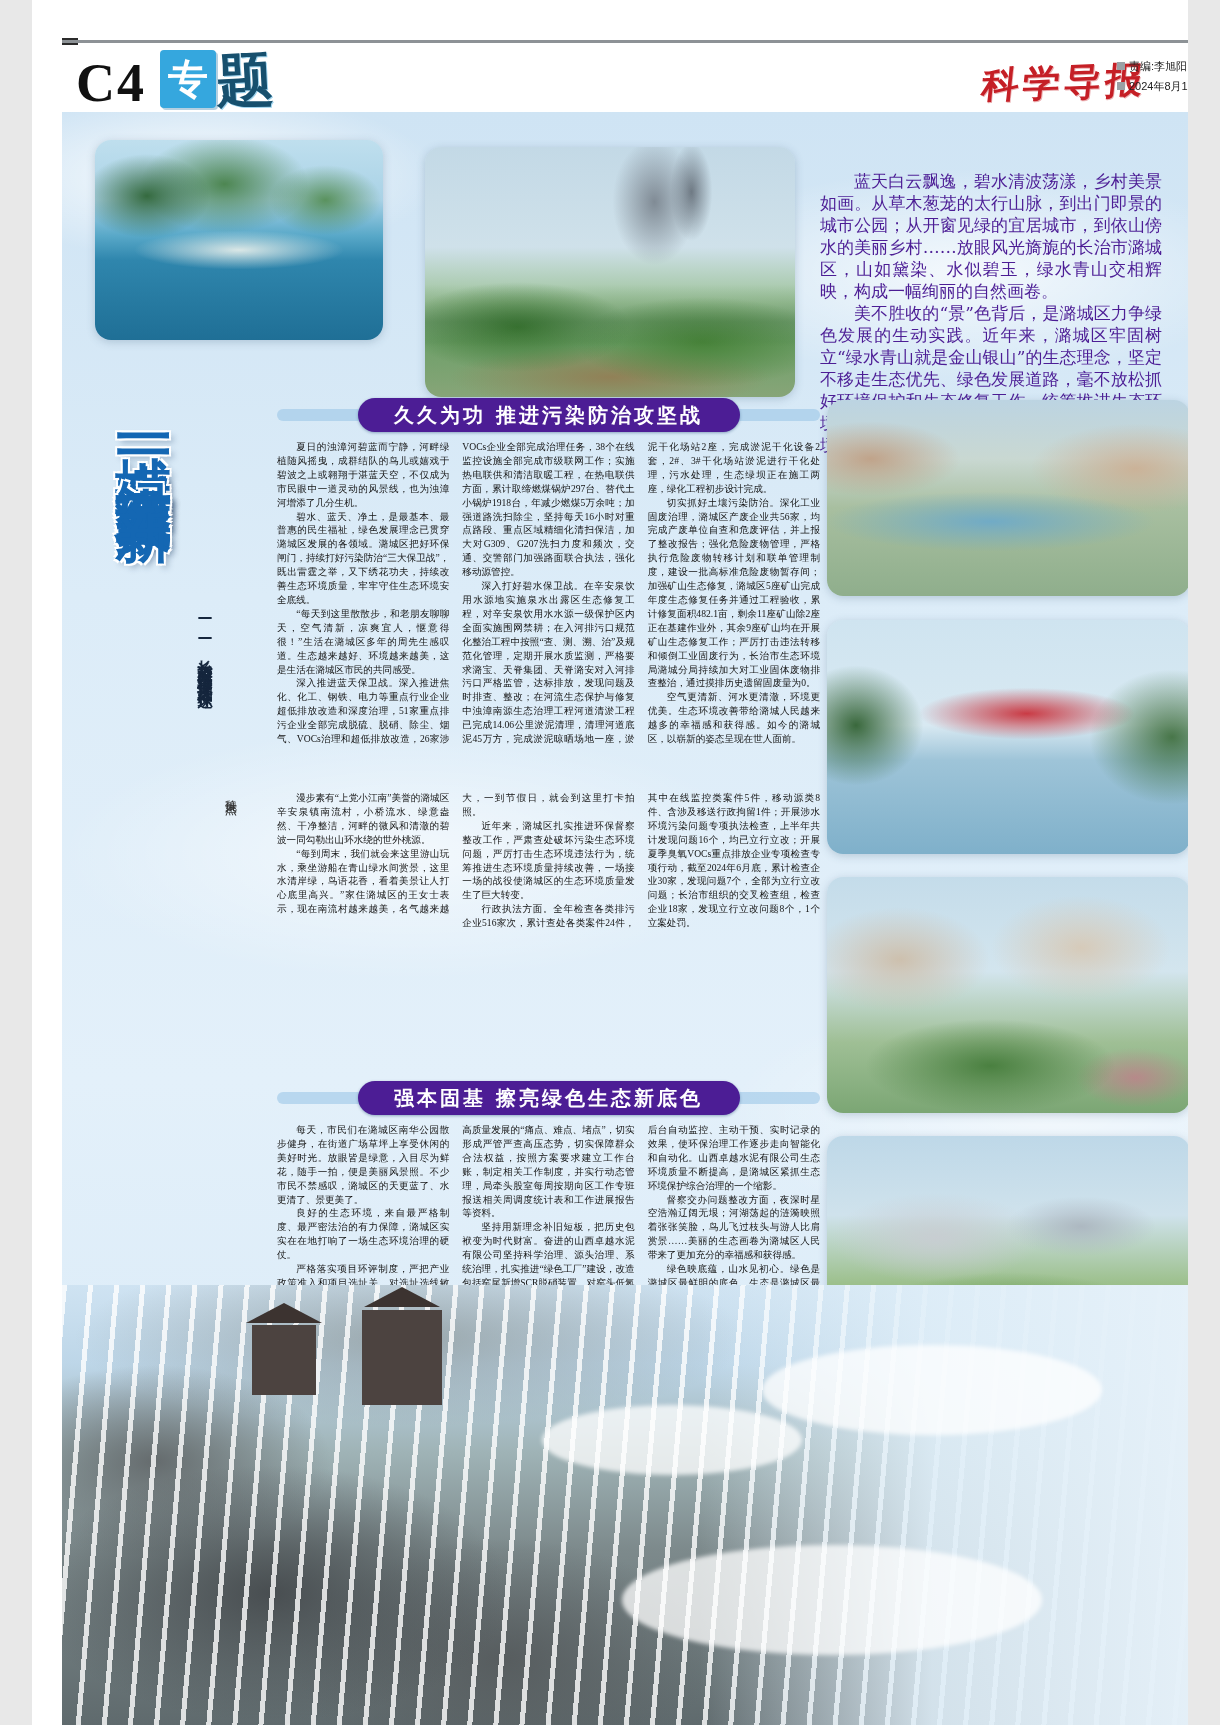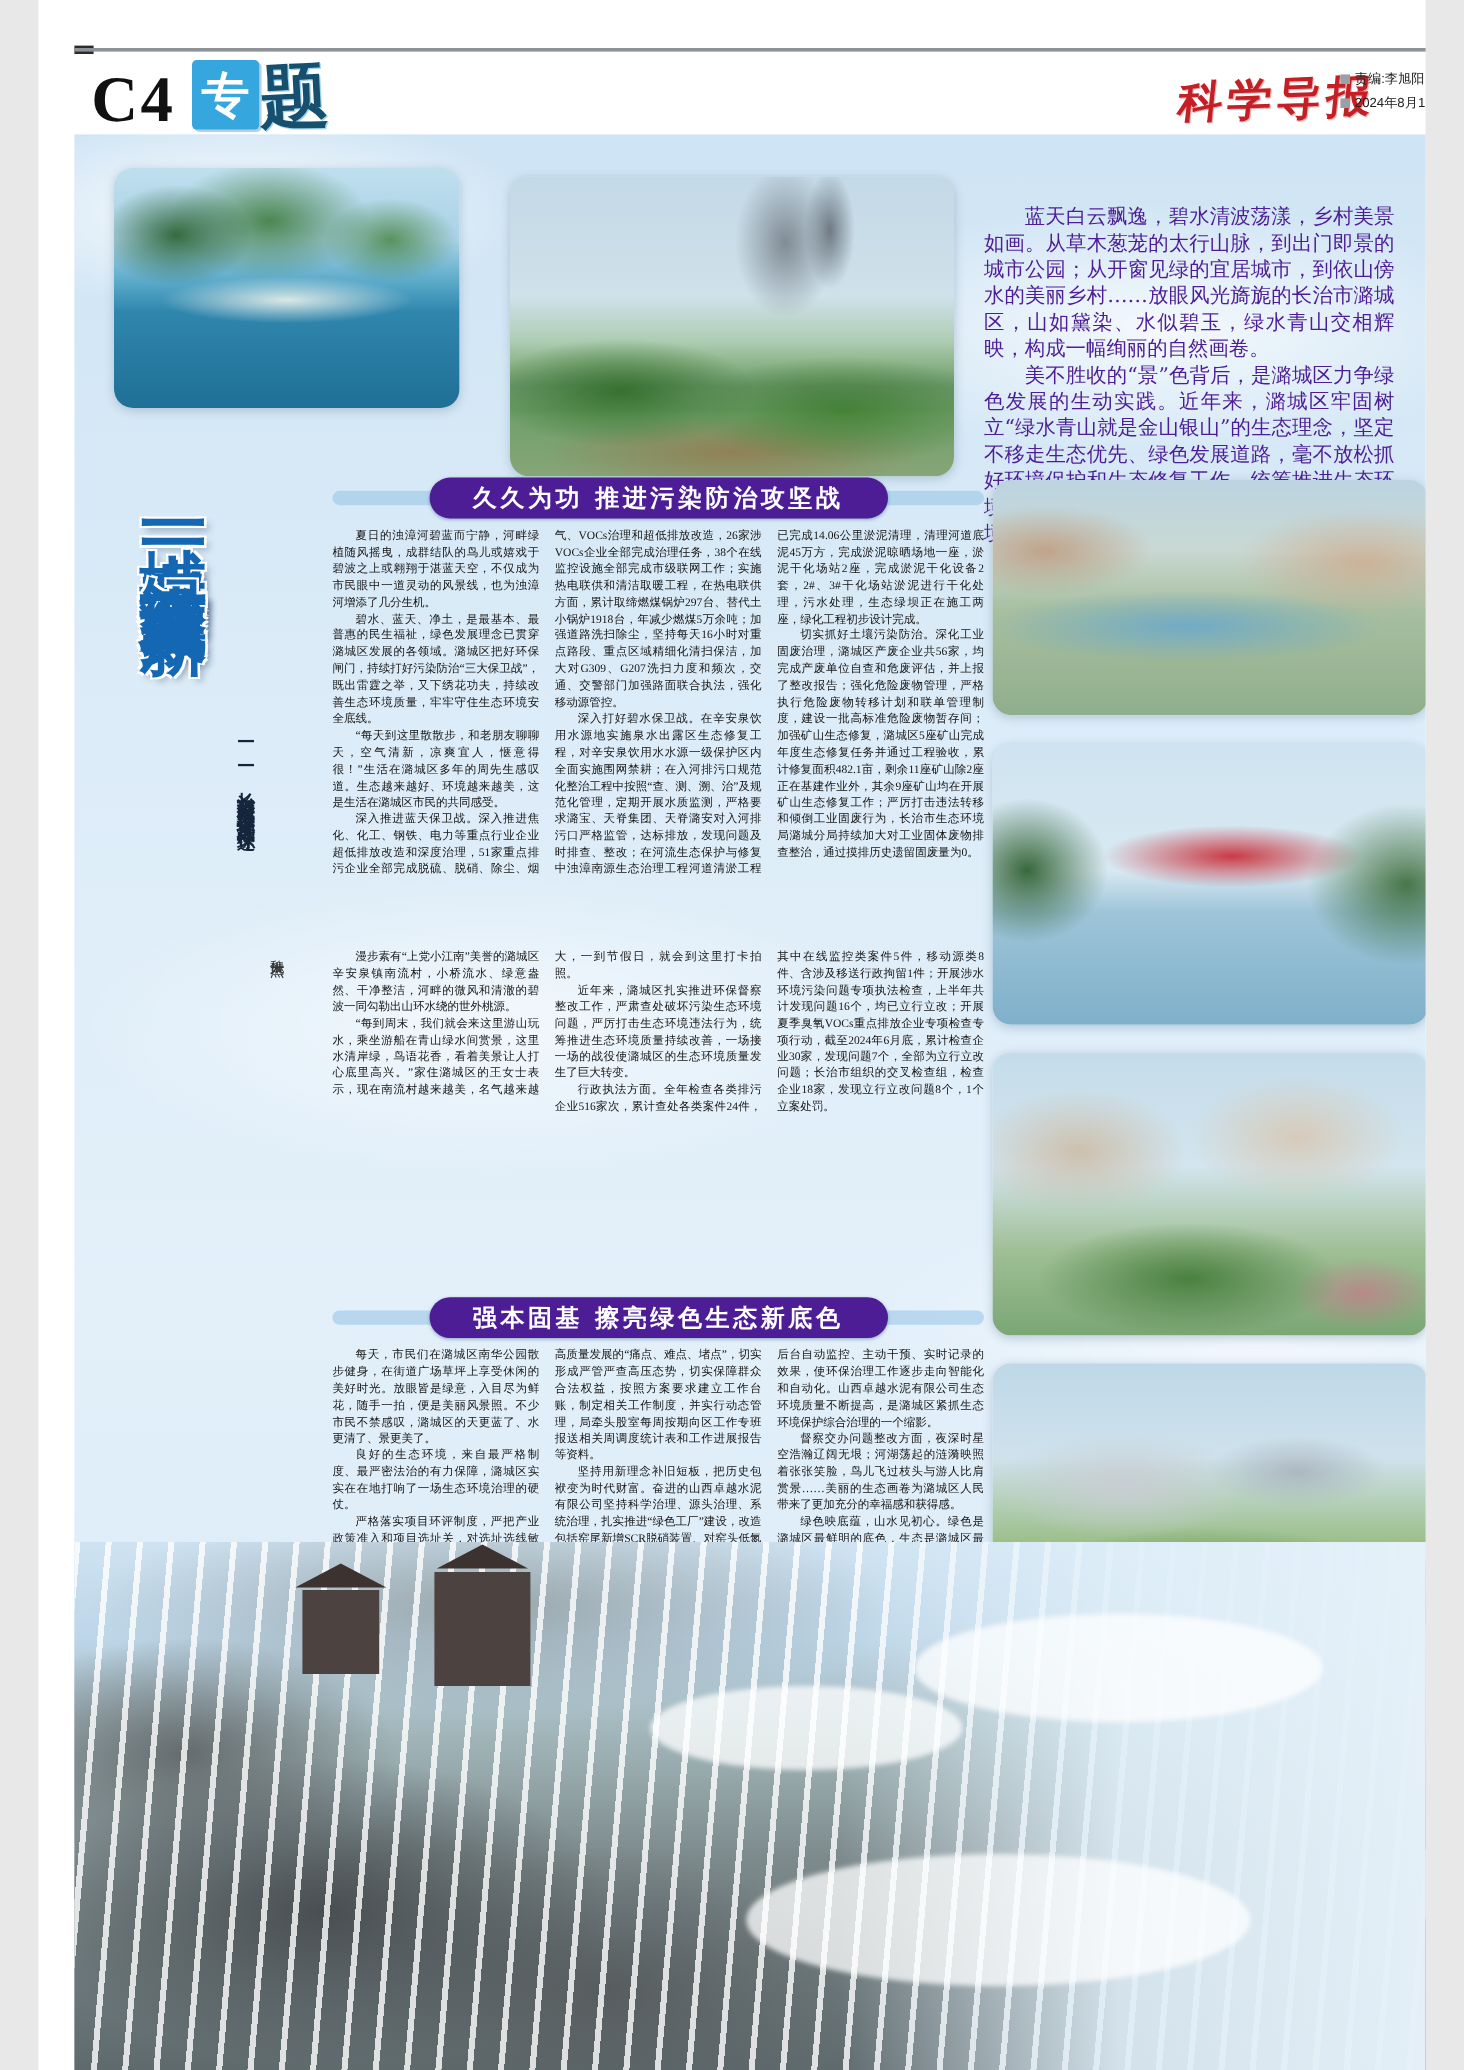--- a/index.html
+++ b/index.html
@@ -211,20 +211,21 @@
     <div class="sec-band">
       <div class="sec-pill">久久为功  推进污染防治攻坚战</div>
     </div>
     <div class="sec-body">
       <p>夏日的浊漳河碧蓝而宁静，河畔绿植随风摇曳，成群结队的鸟儿或嬉戏于碧波之上或翱翔于湛蓝天空，不仅成为市民眼中一道灵动的风景线，也为浊漳河增添了几分生机。</p>
       <p>碧水、蓝天、净土，是最基本、最普惠的民生福祉，绿色发展理念已贯穿潞城区发展的各领域。潞城区把好环保闸门，持续打好污染防治“三大保卫战”，既出雷霆之举，又下绣花功夫，持续改善生态环境质量，牢牢守住生态环境安全底线。</p>
       <p>“每天到这里散散步，和老朋友聊聊天，空气清新，凉爽宜人，惬意得很！”生活在潞城区多年的周先生感叹道。生态越来越好、环境越来越美，这是生活在潞城区市民的共同感受。</p>
       <p>深入推进蓝天保卫战。深入推进焦化、化工、钢铁、电力等重点行业企业超低排放改造和深度治理，51家重点排污企业全部完成脱硫、脱硝、除尘、烟气、VOCs治理和超低排放改造，26家涉VOCs企业全部完成治理任务，38个在线监控设施全部完成市级联网工作；实施热电联供和清洁取暖工程，在热电联供方面，累计取缔燃煤锅炉297台、替代土小锅炉1918台，年减少燃煤5万余吨；加强道路洗扫除尘，坚持每天16小时对重点路段、重点区域精细化清扫保洁，加大对G309、G207洗扫力度和频次，交通、交警部门加强路面联合执法，强化移动源管控。</p>
       <p>深入打好碧水保卫战。在辛安泉饮用水源地实施泉水出露区生态修复工程，对辛安泉饮用水水源一级保护区内全面实施围网禁耕；在入河排污口规范化整治工程中按照“查、测、溯、治”及规范化管理，定期开展水质监测，严格要求潞宝、天脊集团、天脊潞安对入河排污口严格监管，达标排放，发现问题及时排查、整改；在河流生态保护与修复中浊漳南源生态治理工程河道清淤工程已完成14.06公里淤泥清理，清理河道底泥45万方，完成淤泥晾晒场地一座，淤泥干化场站2座，完成淤泥干化设备2套，2#、3#干化场站淤泥进行干化处理，污水处理，生态绿坝正在施工两座，绿化工程初步设计完成。</p>
       <p>切实抓好土壤污染防治。深化工业固废治理，潞城区产废企业共56家，均完成产废单位自查和危废评估，并上报了整改报告；强化危险废物管理，严格执行危险废物转移计划和联单管理制度，建设一批高标准危险废物暂存间；加强矿山生态修复，潞城区5座矿山完成年度生态修复任务并通过工程验收，累计修复面积482.1亩，剩余11座矿山除2座正在基建作业外，其余9座矿山均在开展矿山生态修复工作；严厉打击违法转移和倾倒工业固废行为，长治市生态环境局潞城分局持续加大对工业固体废物排查整治，通过摸排历史遗留固废量为0。</p>
+      <p>空气更清新、河水更清澈，环境更优美。生态环境改善带给潞城人民越来越多的幸福感和获得感。如今的潞城区，以崭新的姿态呈现在世人面前。</p>
     </div>
   </div>
 
   <div class="section sec-2">
     <div class="sec-body">
       <p>漫步素有“上党小江南”美誉的潞城区辛安泉镇南流村，小桥流水、绿意盎然、干净整洁，河畔的微风和清澈的碧波一同勾勒出山环水绕的世外桃源。</p>
       <p>“每到周末，我们就会来这里游山玩水，乘坐游船在青山绿水间赏景，这里水清岸绿，鸟语花香，看着美景让人打心底里高兴。”家住潞城区的王女士表示，现在南流村越来越美，名气越来越大，一到节假日，就会到这里打卡拍照。</p>
       <p>近年来，潞城区扎实推进环保督察整改工作，严肃查处破坏污染生态环境问题，严厉打击生态环境违法行为，统筹推进生态环境质量持续改善，一场接一场的战役使潞城区的生态环境质量发生了巨大转变。</p>
       <p>行政执法方面。全年检查各类排污企业516家次，累计查处各类案件24件，其中在线监控类案件5件，移动源类8件、含涉及移送行政拘留1件；开展涉水环境污染问题专项执法检查，上半年共计发现问题16个，均已立行立改；开展夏季臭氧VOCs重点排放企业专项检查专项行动，截至2024年6月底，累计检查企业30家，发现问题7个，全部为立行立改问题；长治市组织的交叉检查组，检查企业18家，发现立行立改问题8个，1个立案处罚。</p>
 

